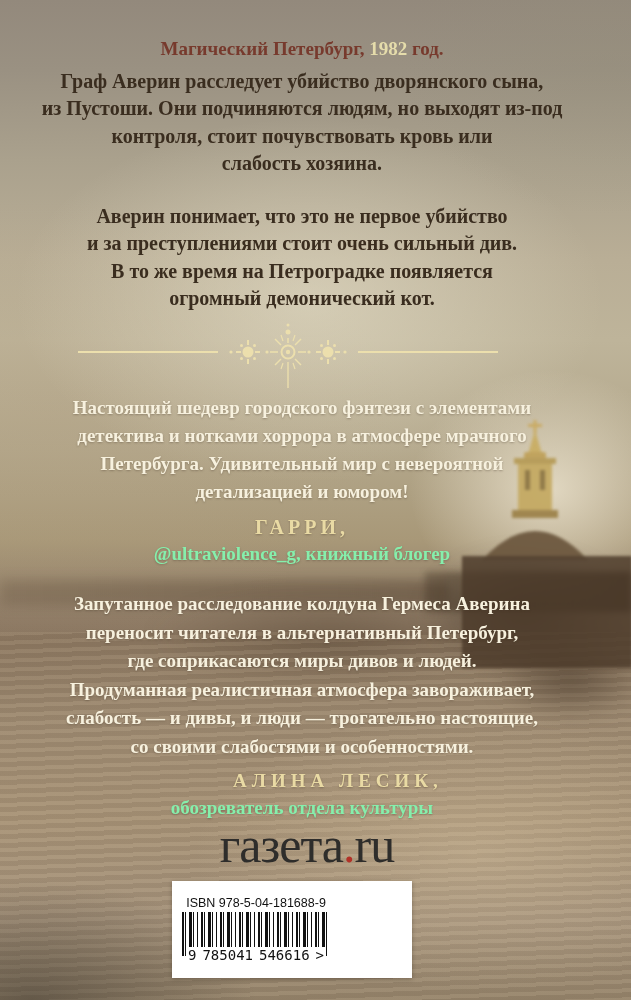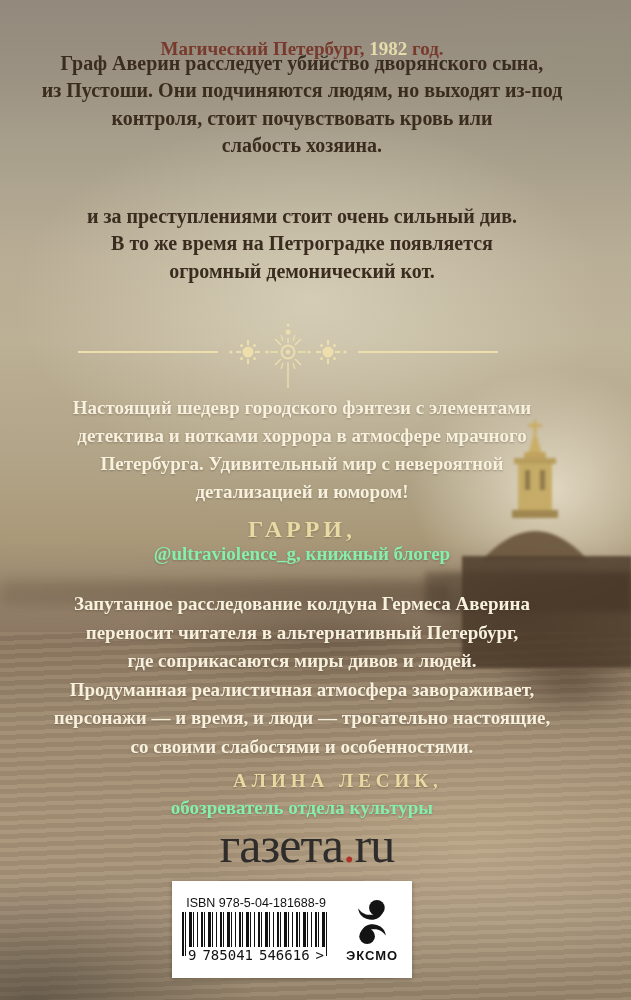--- a/index.html
+++ b/index.html
@@ -32,43 +32,43 @@
       radial-gradient(ellipse 300px 160px at 5% 100%, rgba(58,52,44,.5), transparent 75%),
       repeating-linear-gradient(178deg, rgba(232,212,176,.10) 0 4px, rgba(110,90,65,.10) 4px 9px);}
   .cathedral{position:absolute;left:462px;top:418px;filter:blur(1.6px);opacity:.92;}
   
   .txt{position:absolute;left:0;width:604px;text-align:center;}
   .txt .line{white-space:nowrap;}
   .tagline{top:37px;font-size:19px;font-weight:bold;line-height:24px;}
   .tagline .red{color:#773a2d;}
   .tagline .cream{color:#e5dcab;}
   .para{font-size:20px;font-weight:bold;color:#3a2d1f;line-height:27.4px;}
-  .para1{top:50px;font-family:Liberation Serif, serif;}
+  .para1{top:68px;font-family:Liberation Serif, serif;}
   .para2{top:203px;}
   .divider{position:absolute;left:78px;top:322px;}
   .quote{font-size:19px;font-weight:bold;color:#f7f1de;line-height:28px;
     text-shadow:0 1px 2px rgba(70,55,40,.35);}
   .review1{top:394px;}
   .review2{top:590px;line-height:28.5px;}
-  .author{font-size:24px;font-weight:bold;color:#e9daa4;letter-spacing:4px;
+  .author{font-size:20px;font-weight:bold;color:#e9daa4;letter-spacing:4px;
     text-shadow:0 1px 2px rgba(70,55,40,.35);}
   .r1-author{top:516px;}
   .credit{font-size:19px;font-weight:bold;color:#86efac;
     text-shadow:0 1px 2px rgba(70,55,40,.35);}
   .r1-credit{top:543px;}
   .author2{font-size:19px;letter-spacing:5px;}
   .r2-author{top:770px;padding-left:36px;}
   .r2-credit{top:797px;}
   .gazeta{top:816px;left:12px;width:590px;font-size:50px;letter-spacing:-1px;color:#2e2d2b;
     font-weight:400;}
   .gazeta .dot{color:#b23127;}
   
   .isbn-box{position:absolute;left:172px;top:881px;width:240px;height:97px;background:#fff;
     box-shadow:0 1px 4px rgba(40,30,20,.35);display:flex;align-items:center;
-    justify-content:space-between;padding:0 8px;box-sizing:border-box;}
+    padding:0 8px;box-sizing:border-box;}
   .bc{width:152px;display:flex;flex-direction:column;align-items:center;}
   .bc-isbn{font-family:"Liberation Sans",sans-serif;font-size:12.5px;color:#111;
     white-space:nowrap;line-height:15px;}
   .bc-bars{width:148px;height:44px;margin-top:1px;
     background:repeating-linear-gradient(90deg,#111 0 2px,#fff 2px 3px,#111 3px 4px,
       #fff 4px 7px,#111 7px 10px,#fff 10px 11px,#111 11px 12px,#fff 12px 15px,
       #111 15px 16px,#fff 16px 19px);}
   .bc-digits{display:flex;align-items:flex-end;gap:2px;margin-top:-9px;
     font-family:"DejaVu Sans Mono",monospace;font-size:14px;color:#111;line-height:16px;}
   .bc-digits span{background:#fff;padding:0 2px;}
@@ -107,20 +107,21 @@
     <span class="red">Магический Петербург, </span><span class="cream">1982</span><span class="red"> год.</span>
   </div>
 
   <div class="txt para para1">
       <div class="line">Граф Аверин расследует убийство дворянского сына,</div>
       <div class="line">из Пустоши. Они подчиняются людям, но выходят из-под</div>
       <div class="line">контроля, стоит почувствовать кровь или</div>
       <div class="line">слабость хозяина.</div>
     </div>
   <div class="txt para para2">
+      <div class="line">Аверин понимает, что это не первое убийство</div>
       <div class="line">и за преступлениями стоит очень сильный див.</div>
       <div class="line">В то же время на Петроградке появляется</div>
       <div class="line">огромный демонический кот.</div>
     </div>
 
   <svg class="divider" width="420" height="68" viewBox="0 0 420 68">
     <g stroke="#ecdfad" fill="#ecdfad">
       <line x1="0" y1="30" x2="140" y2="30" stroke-width="2"></line>
       <circle cx="153" cy="30" r="1.6" stroke="none"></circle>
       <g>
@@ -177,49 +178,36 @@
       <div class="line">детализацией и юмором!</div>
     </div>
   <div class="txt author r1-author">ГАРРИ,</div>
   <div class="txt credit r1-credit">@ultraviolence_g, книжный блогер</div>
 
   <div class="txt quote review2">
       <div class="line">Запутанное расследование колдуна Гермеса Аверина</div>
       <div class="line">переносит читателя в альтернативный Петербург,</div>
       <div class="line">где соприкасаются миры дивов и людей.</div>
       <div class="line">Продуманная реалистичная атмосфера завораживает,</div>
-      <div class="line">персонажи — и время, и люди — трогательно настоящие,</div>
+      <div class="line">слабость — и дивы, и люди — трогательно настоящие,</div>
       <div class="line">со своими слабостями и особенностями.</div>
     </div>
   <div class="txt author author2 r2-author">АЛИНА ЛЕСИК,</div>
   <div class="txt credit r2-credit">обозреватель отдела культуры</div>
 
   <div class="txt gazeta">
     <span>газета</span><span class="dot">.</span><span>ru</span>
   </div>
 
   <div class="isbn-box">
     <div class="bc">
       <div class="bc-isbn">ISBN 978-5-04-181688-9</div>
       <div class="bc-bars"></div>
       <div class="bc-digits">
         <span>9</span>
         <span>785041</span>
         <span>546616</span>
         <span>&gt;</span>
       </div>
     </div>
-    <div class="publisher">
-      <svg width="44" height="50" viewBox="0 0 44 51">
-        <g fill="#141414">
-          <circle cx="27" cy="11" r="8"></circle>
-          <path d="M33 16 C30 22 24 24.5 17 22.5 C12 21 8 16.5 8 11.5 C11 16.5 16 19 22 18 C25 17.5 27.5 15 29 12 Z"></path>
-        </g>
-        <g fill="#141414" transform="rotate(180 22 25.5)">
-          <circle cx="27" cy="11" r="8"></circle>
-          <path d="M33 16 C30 22 24 24.5 17 22.5 C12 21 8 16.5 8 11.5 C11 16.5 16 19 22 18 C25 17.5 27.5 15 29 12 Z"></path>
-        </g>
-      </svg>
-      <div class="pub-name">ЭКСМО</div>
-    </div>
   </div>
 
 </div>
 
 </body></html>

